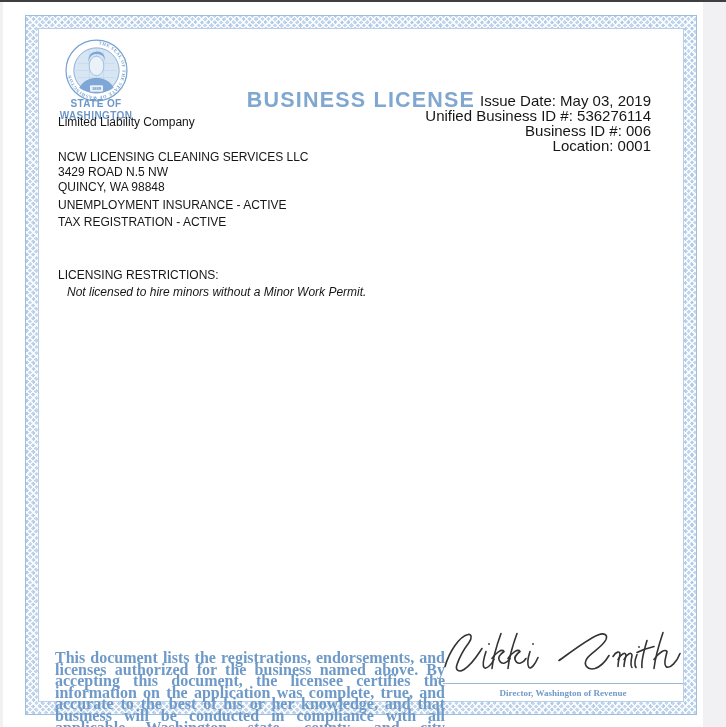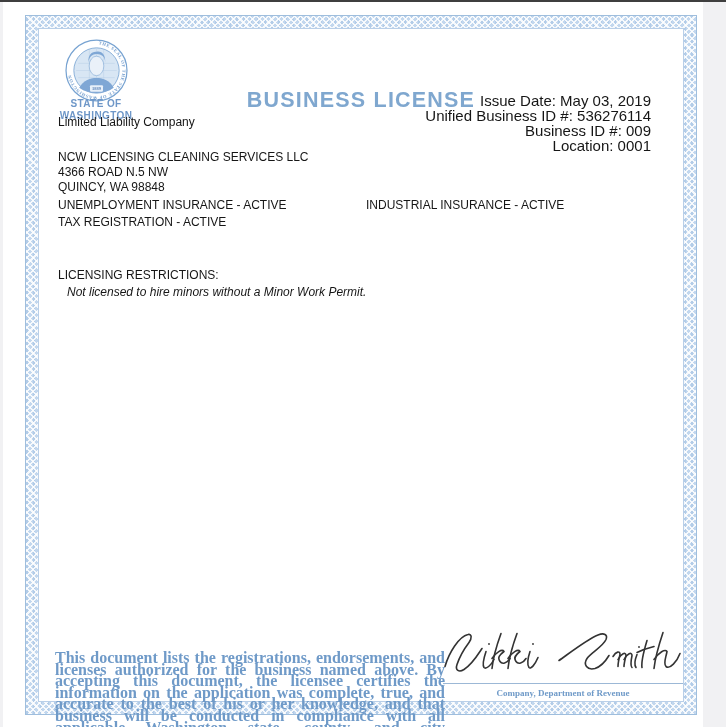--- a/index.html
+++ b/index.html
@@ -97,32 +97,31 @@
         <div>WASHINGTON</div>
       </div>
 
       <div class="abs blk entity-type">Limited Liability Company</div>
 
       <div class="abs doc-title">BUSINESS LICENSE</div>
 
       <div class="abs meta-block">
         <div>Issue Date: May 03, 2019</div>
         <div>Unified Business ID #: 536276114</div>
-        <div>Business ID #: 009</div>
+        <div>Business ID #: 006</div>
         <div>Location: 0001</div>
       </div>
 
       <div class="abs blk addr-block">
         <div>NCW LICENSING CLEANING SERVICES LLC</div>
-        <div>4366 ROAD N.5 NW</div>
+        <div>3429 ROAD N.5 NW</div>
         <div>QUINCY, WA 98848</div>
       </div>
 
       <div class="abs blk endorse-l1">UNEMPLOYMENT INSURANCE - ACTIVE</div>
-      <div class="abs blk endorse-r1">INDUSTRIAL INSURANCE - ACTIVE</div>
       <div class="abs blk restrict-head">LICENSING RESTRICTIONS:</div>
 
       <div class="abs blk endorse-l2">TAX REGISTRATION - ACTIVE</div>
       <div class="abs blk restrict-item">Not licensed to hire minors without a Minor Work Permit.</div>
 
       <div class="abs legal" style="font-family:'Liberation Serif', serif;">This document lists the registrations, endorsements, and licenses authorized for the business named above. By accepting this document, the licensee certifies the information on the application was complete, true, and accurate to the best of his or her knowledge, and that business will be conducted in compliance with all applicable Washington state, county, and city regulations.</div>
 
       <svg class="abs sig-svg" width="240" height="58" viewBox="0 0 240 55">
         <g fill="none" stroke="#333333" stroke-width="1.6" stroke-linecap="round" stroke-linejoin="round">
 
@@ -144,17 +143,17 @@
           <circle cx="198" cy="20.5" r="0.9" fill="#333333" stroke="none"></circle>
           <path d="M206,14 C203,24 200,35 201,41"></path>
           <path d="M196,26 C202,23 209,21 213,20"></path>
           <path d="M222,6 C218,18 214,33 213,42"></path>
           <path d="M213,33 C218,26 224,22 226,25 C225,31 222,37 225,40 C229,43 236,35 239,27"></path>
         </g>
       </svg>
       <span class="hidden-data">Vikki Smith</span>
 
       <div class="abs sig-line"></div>
-      <div class="abs sig-title" style="font-family:'Liberation Serif', serif;">Company, Department of Revenue</div>
+      <div class="abs sig-title" style="font-family:'Liberation Serif', serif;">Director, Washington of Revenue</div>
 
     </div>
   </div>
 </div>
 
 </body></html>

